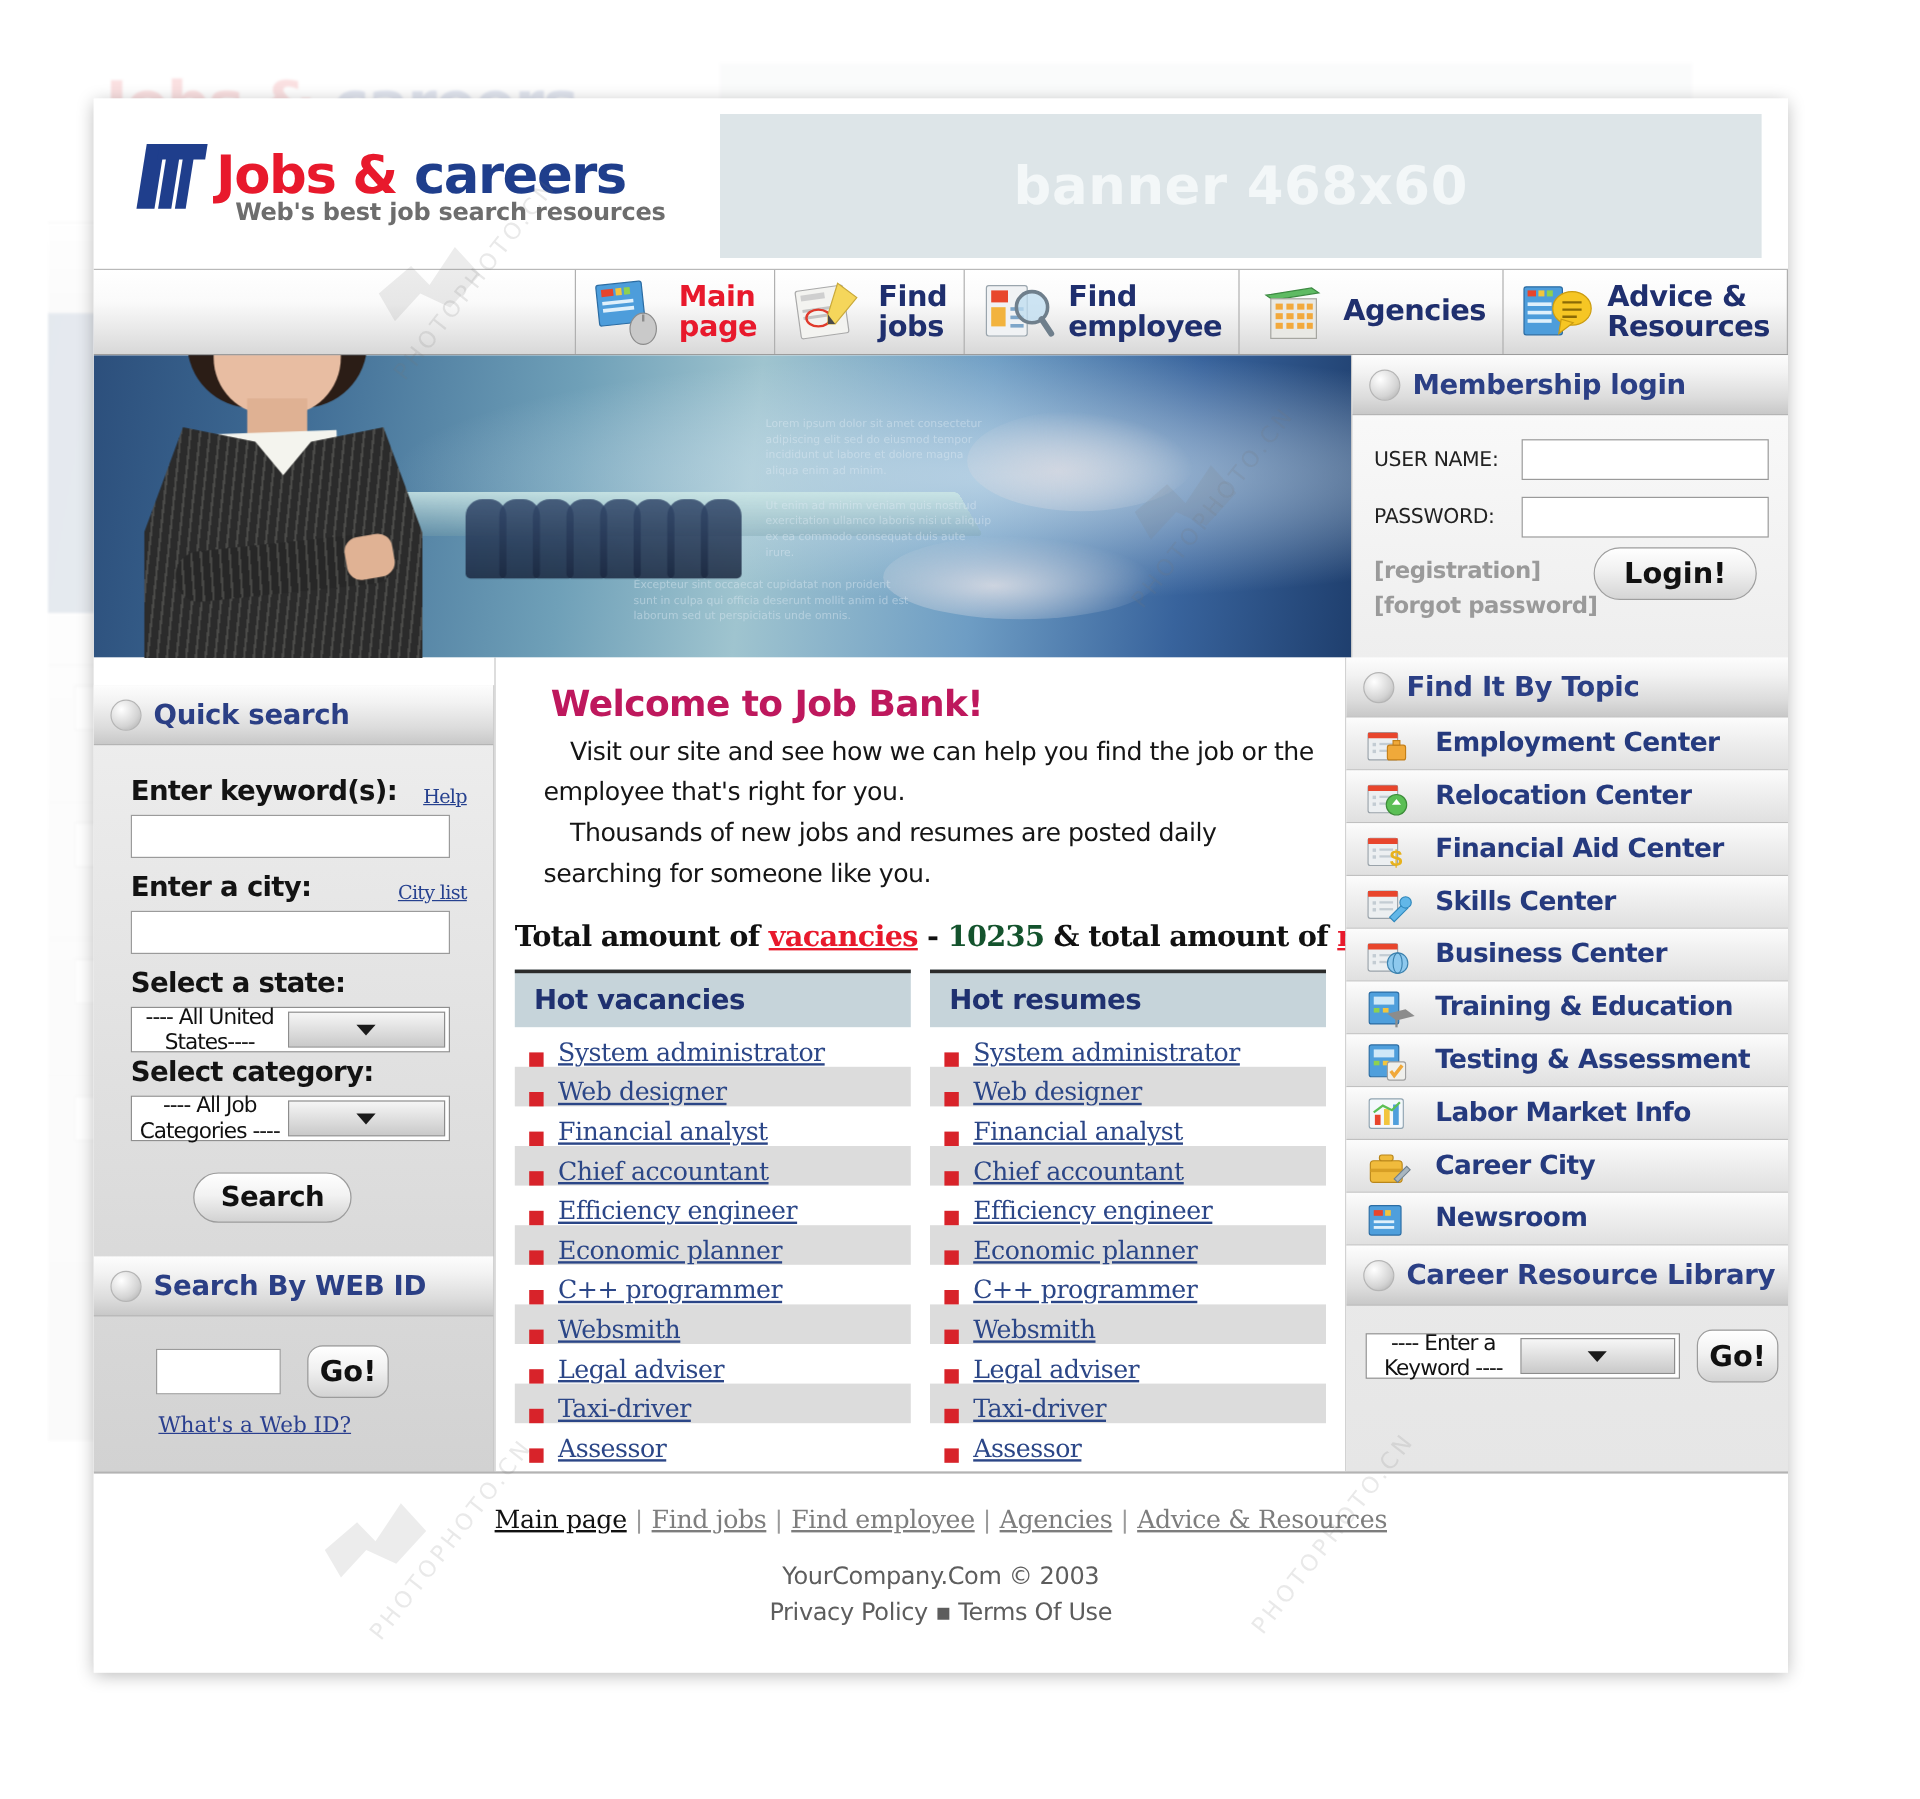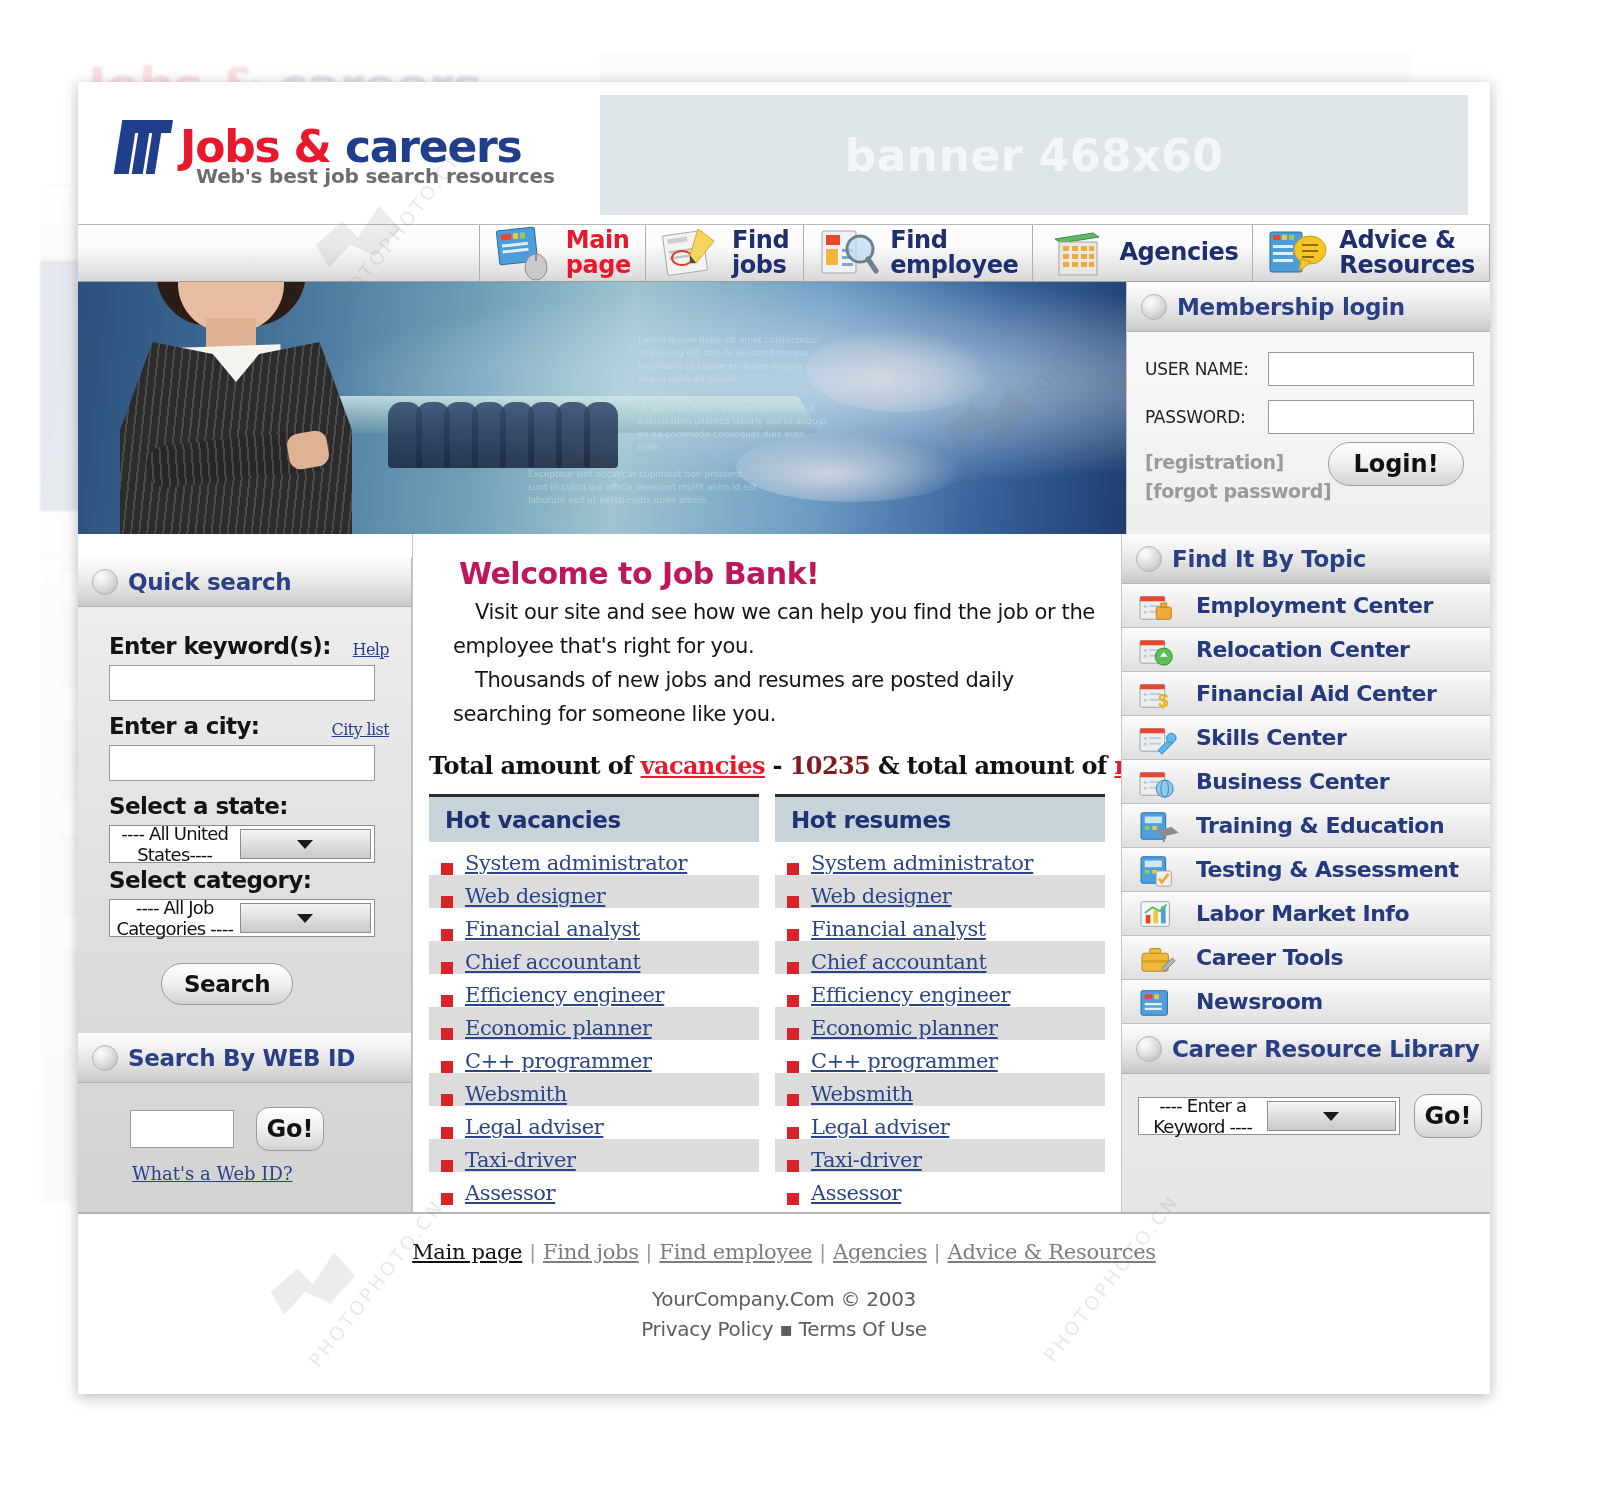--- a/index.html
+++ b/index.html
@@ -84,21 +84,21 @@
     width: 868px; height: 120px;
     background: #dde5e8;
     display:flex; align-items:center; justify-content:center;
   }
   .banner-box span {
     color: #f3f7f8; font-size: 44px; font-weight: bold; letter-spacing: 0.5px;
   }
 
   
   .nav {
-    height: 58px;
+    height: 72px;
     border-top: 1px solid #b9b9b9;
     border-bottom: 1px solid #9c9c9c;
     background: linear-gradient(#ffffff 0%, #fafafa 38%, #e9e9e9 70%, #d8d8d8 100%);
     display: flex;
     position: relative;
   }
   .nav-spacer { width: 402px; }
   .nav-item {
     flex: 0 0 auto;
     border-left: 1px solid #b0b0b0;
@@ -291,21 +291,21 @@
   .welcome-p {
     font-size: 21px; color:#151515; line-height: 1.62;
     margin: 0 0 0 24px; text-indent: 22px; letter-spacing:-0.4px;
   }
   .totals {
     font-family: "DejaVu Serif", "Liberation Serif", serif;
     font-size: 24px; font-weight: bold; color:#111;
     margin: 20px 0 14px 0; letter-spacing: -0.6px; white-space: nowrap;
   }
   .totals .kw { color:#e8192c; text-decoration: underline; }
-  .totals .num { color:#7f1d1d; }
+  .totals .num { color:#14532d; }
 
   .hot-wrap { display:flex; gap: 16px; }
   .hot-col { flex:1; }
   .hot-head {
     background: #c6d4da;
     border-top: 3px solid #2b2b2b;
     height: 48px; display:flex; align-items:center; padding-left: 16px;
     font-size: 23px; font-weight: bold; color:#1f3170; letter-spacing:-0.4px;
   }
   .hot-li {
@@ -869,21 +869,21 @@
               </svg></span>
             <span class="tlabel">Labor Market Info</span>
           </div>
           <div class="topic-li">
             <span class="tico"><svg width="46" height="36" viewBox="0 0 46 38">
                 <rect x="5" y="14" width="28" height="19" rx="3" fill="#f0bb3c" stroke="#b9861a"></rect>
                 <rect x="13" y="9" width="12" height="5" rx="2" fill="#f0bb3c" stroke="#b9861a"></rect>
                 <rect x="5" y="21" width="28" height="3" fill="#d79f25"></rect>
                 <path d="M26 30 l11 -11 3 3 -11 11z" fill="#a8b6c0" stroke="#6f7f8c"></path>
               </svg></span>
-            <span class="tlabel">Career Tools</span>
+            <span class="tlabel">Career City</span>
           </div>
           <div class="topic-li">
             <span class="tico"><svg width="46" height="36" viewBox="0 0 46 38">
                 <rect x="4" y="7" width="28" height="26" rx="2" fill="#4f9fdc" stroke="#2b6ca3"></rect>
                 <rect x="8" y="11" width="8" height="5" fill="#e8452c"></rect>
                 <rect x="18" y="11" width="5" height="5" fill="#f2c53d"></rect>
                 <g fill="#dff0fb">
                   <rect x="8" y="20" width="18" height="2.5"></rect>
                   <rect x="8" y="25" width="18" height="2.5"></rect>
                 </g>

